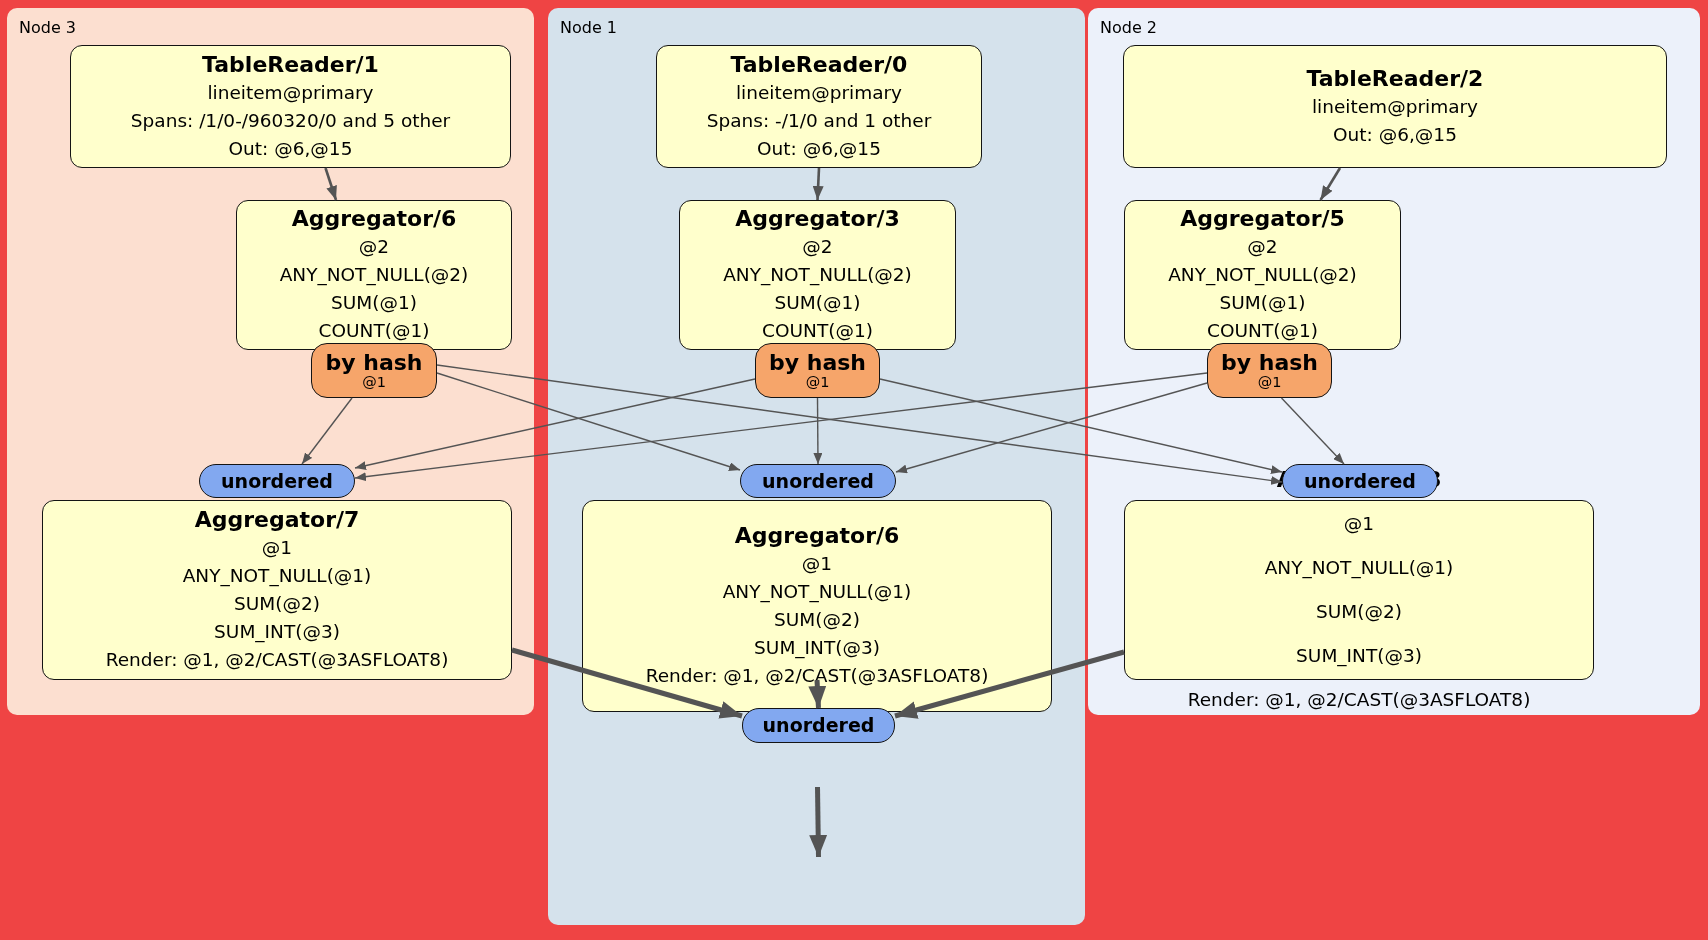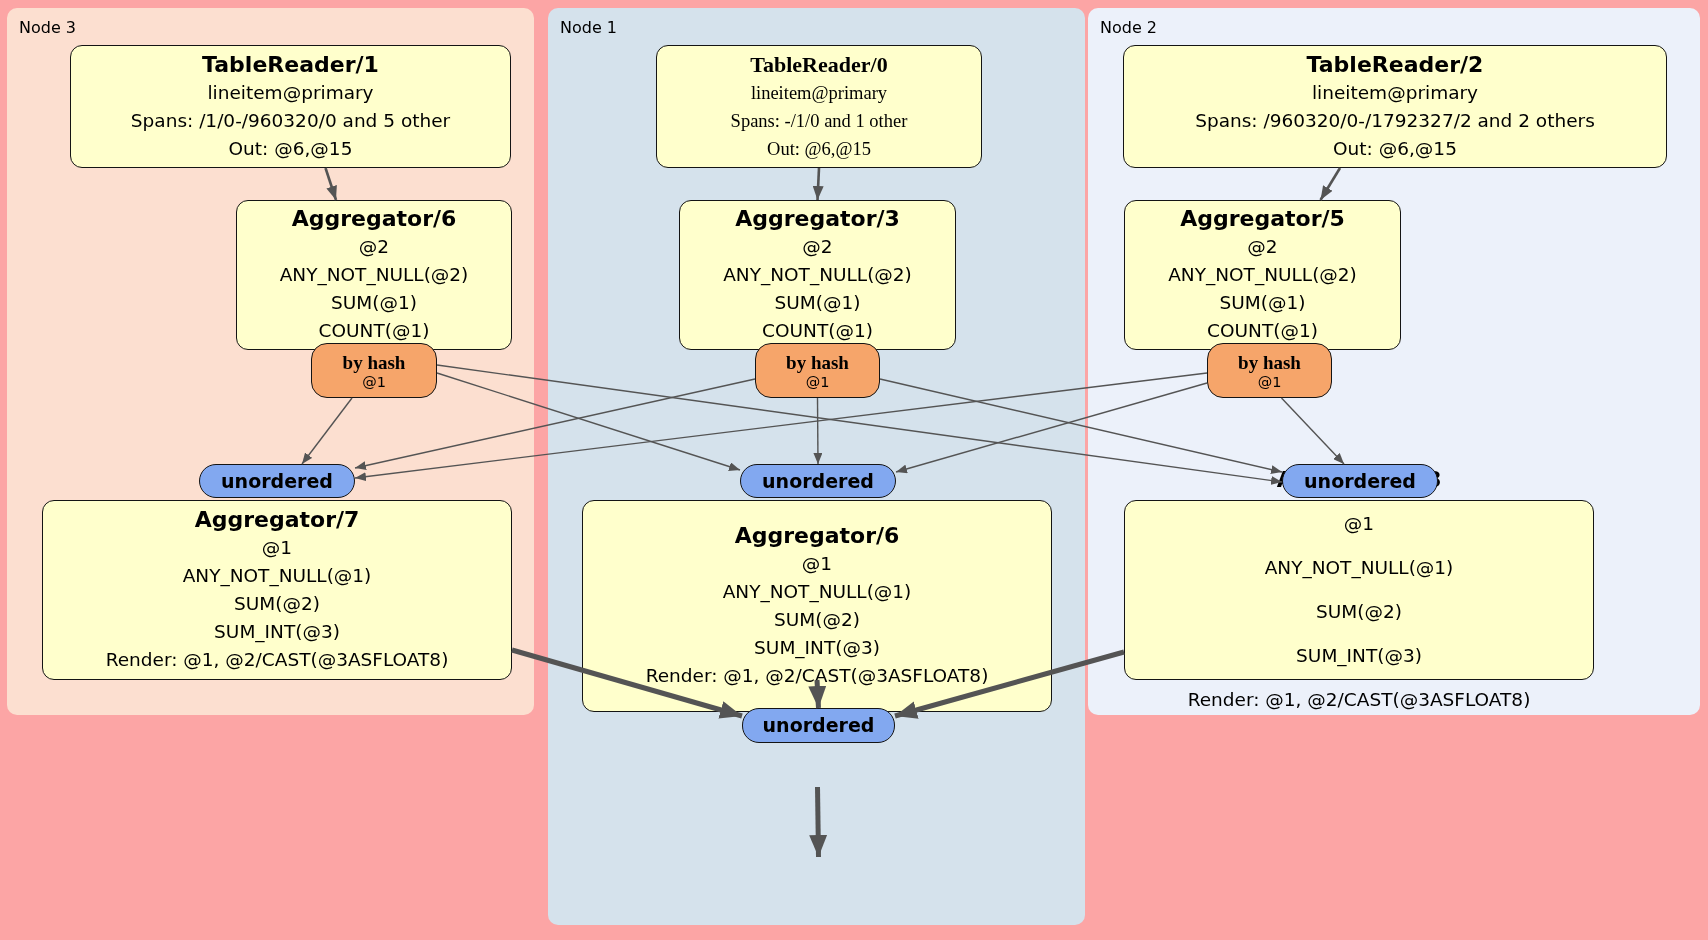--- a/index.html
+++ b/index.html
@@ -1,36 +1,36 @@
 <!DOCTYPE html>
 <html style="--region-node3: #fcdfd0; --region-node1: #d5e2ec; --region-node2: #ecf1fa; --box-fill: #ffffcc; --router-fill: #f6a56a; --sync-fill: #82a8f0; --edge: #545454;"><head>
 <meta charset="utf-8">
 <style>
   html,body{margin:0;padding:0;background:#ffffff;}
   #canvas{
     position:relative;width:1708px;height:940px;overflow:hidden;
-    font-family:"DejaVu Sans", sans-serif;color:#000;background:#fca5a5;
+    font-family:"DejaVu Sans", sans-serif;color:#000;background:#ef4444;
   }
   .region{position:absolute;border-radius:10px;z-index:0;}
   .region-label{position:absolute;left:12px;top:10px;font-size:16px;color:#000;}
   .box{
     position:absolute;background:var(--box-fill);border:1.6px solid #141414;
     border-radius:12px;z-index:2;display:flex;flex-direction:column;
     justify-content:center;align-items:center;text-align:left;
     box-sizing:border-box;white-space:nowrap;padding:2px 6px;
   }
   .box .title{font-weight:bold;font-size:22px;line-height:28px;}
   .box .line{font-size:18.5px;line-height:28px;}
   .pill{
     position:absolute;box-sizing:border-box;z-index:4;display:flex;flex-direction:column;
     justify-content:center;align-items:center;text-align:center;white-space:nowrap;
     border:1.7px solid #141414;
   }
   .router{background:var(--router-fill);border-radius:16px;}
-  .router .rlabel{font-weight:bold;font-size:19px;line-height:22px;font-family:Liberation Serif, serif;}
+  .router .rlabel{font-weight:bold;font-size:22px;line-height:22px;}
   .router .rsub{font-size:14.5px;line-height:16px;}
   .sync{background:var(--sync-fill);border-radius:17px;}
   .sync .slabel{font-weight:bold;font-size:19px;line-height:19px;}
   #edge-layer{position:absolute;left:0;top:0;z-index:5;pointer-events:none;}
   .e-thin{stroke:var(--edge);stroke-width:1.4;fill:none;}
   .e-mid{stroke:var(--edge);stroke-width:2.6;fill:none;}
   .e-thick{stroke:var(--edge);stroke-width:5;fill:none;}
 </style>
 </head>
 <body>
@@ -46,30 +46,29 @@
   <div class="region" style="left:1088px;top:8px;width:612px;height:707px;background:var(--region-node2);">
     <div class="region-label">Node 2</div>
   </div>
 
   <div class="box" style="left:70px;top:45px;width:441px;height:123px;">
     <div class="title">TableReader/1</div>
     <div class="line">lineitem@primary</div>
     <div class="line">Spans: /1/0-/960320/0 and 5 other</div>
     <div class="line">Out: @6,@15</div>
   </div>
-  <div class="box" style="left:656px;top:45px;width:326px;height:123px;font-family:Liberation Serif, serif;">
+  <div class="box" style="left:656px;top:45px;width:326px;height:123px;">
     <div class="title">TableReader/0</div>
     <div class="line">lineitem@primary</div>
     <div class="line">Spans: -/1/0 and 1 other</div>
     <div class="line">Out: @6,@15</div>
   </div>
   <div class="box" style="left:1123px;top:45px;width:544px;height:123px;">
     <div class="title">TableReader/2</div>
     <div class="line">lineitem@primary</div>
-    <div class="line">Spans: /960320/0-/1792327/2 and 2 others</div>
     <div class="line">Out: @6,@15</div>
   </div>
 
   <div class="box" style="left:236px;top:200px;width:276px;height:150px;">
     <div class="title">Aggregator/6</div>
     <div class="line">@2</div>
     <div class="line">ANY_NOT_NULL(@2)</div>
     <div class="line">SUM(@1)</div>
     <div class="line">COUNT(@1)</div>
   </div>

